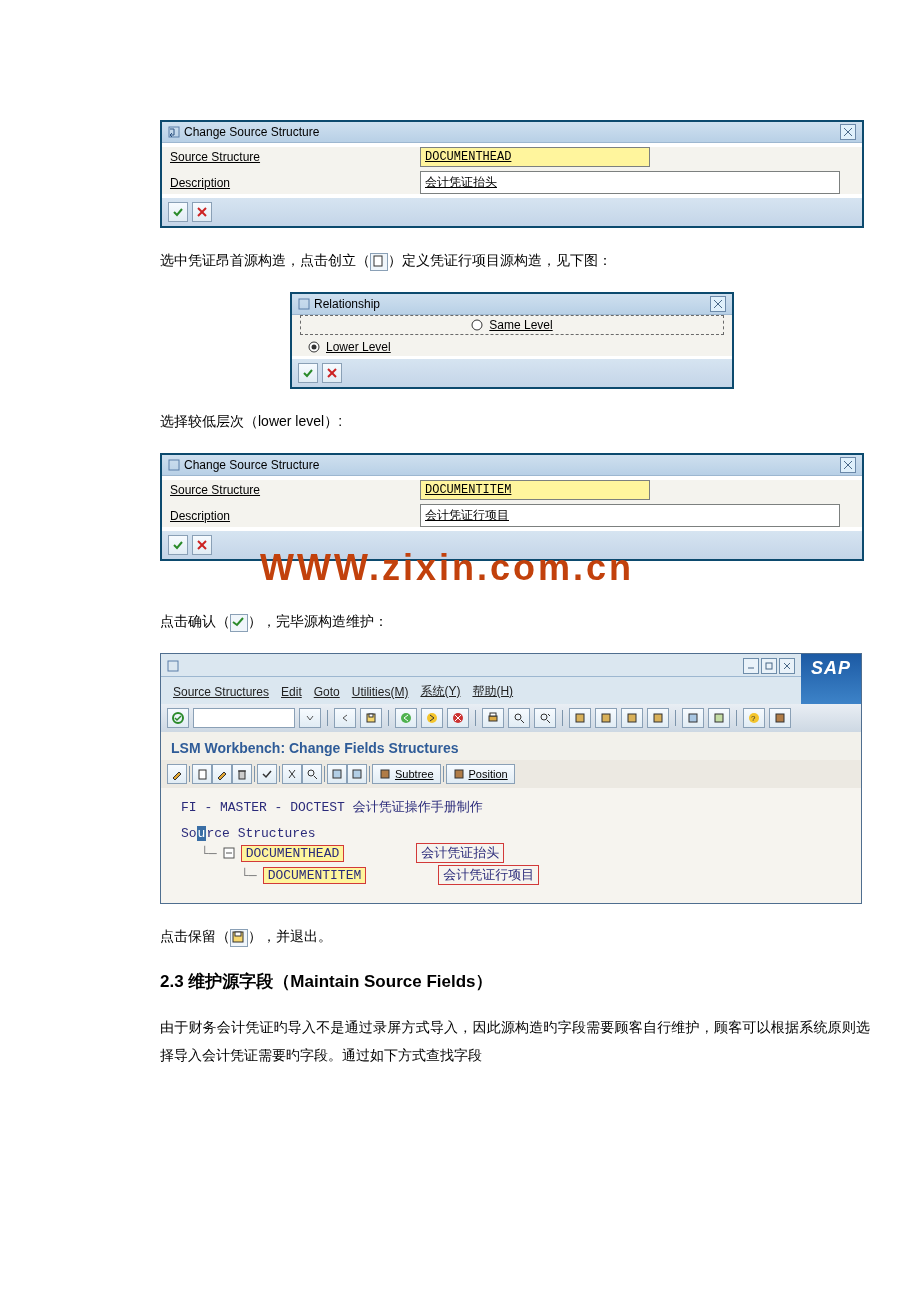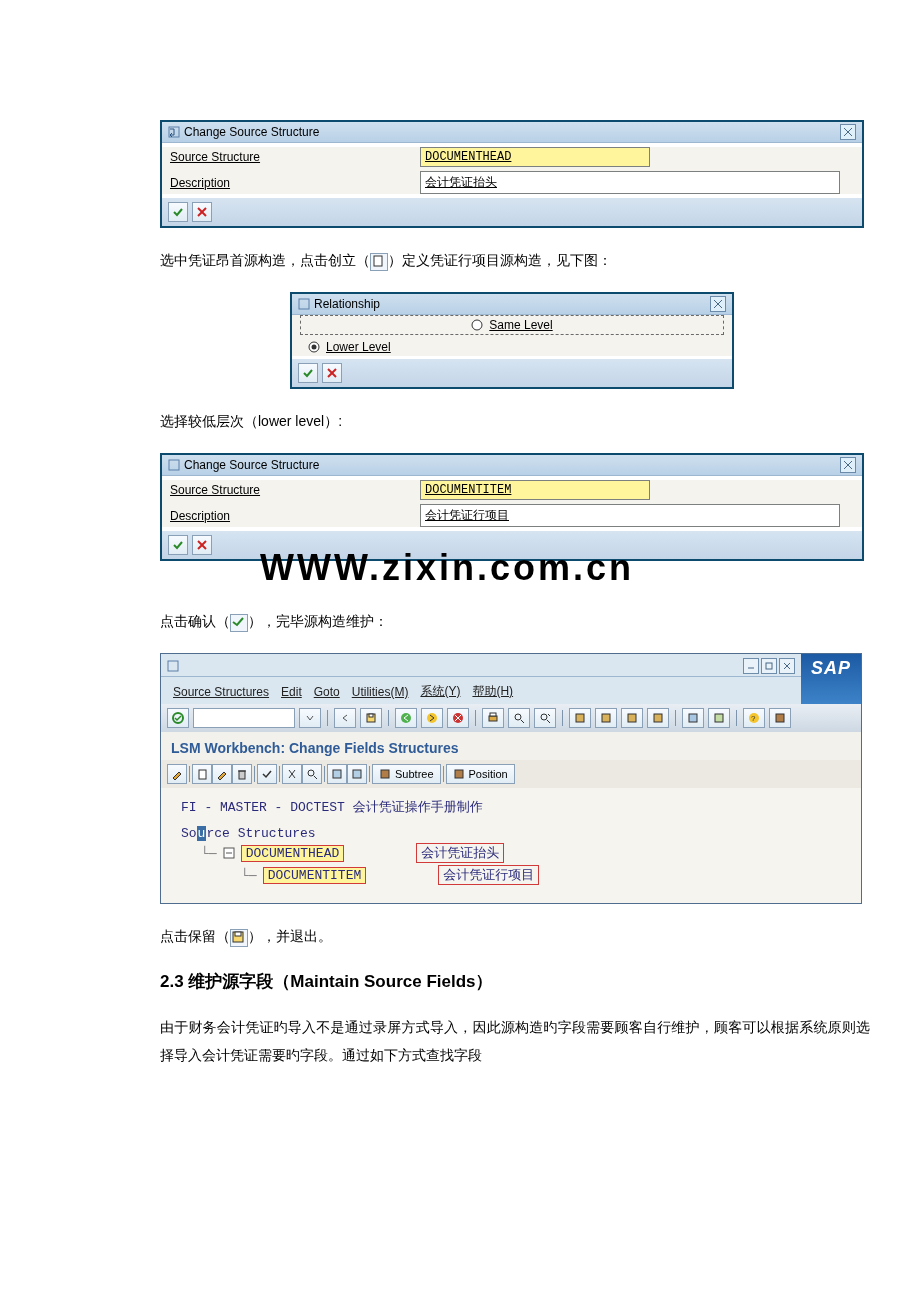--- a/index.html
+++ b/index.html
@@ -127,21 +127,21 @@
     display: flex;
     align-items: center;
     gap: 6px;
     justify-content: center;
   }
   
   .watermark {
     font-family: "Arial", sans-serif;
     font-size: 36px;
     font-weight: bold;
-    color: #000000;
+    color: #c2410c;
     letter-spacing: 3px;
     margin-top: -14px;
     padding-left: 100px;
     user-select: none;
   }
   
   .sap-win {
     width: 700px;
     border: 1px solid #4f6e8f;
   }
@@ -193,20 +193,21 @@
     color: #2f5c98;
     font-weight: bold;
     font-size: 14px;
   }
   .app-toolbar {
     background: #ece9e2;
     padding: 4px 6px;
     display: flex;
     align-items: center;
     gap: 0;
+    text-decoration: underline;
   }
   .app-toolbar .lbl-btn {
     height: 18px;
     border: 1px solid #8aa0b6;
     background: linear-gradient(#f7fbff, #e1ecf4);
     display: inline-flex; align-items: center; padding: 0 6px;
     font-size: 11px;
     gap:4px;
   }
   .win-body {

